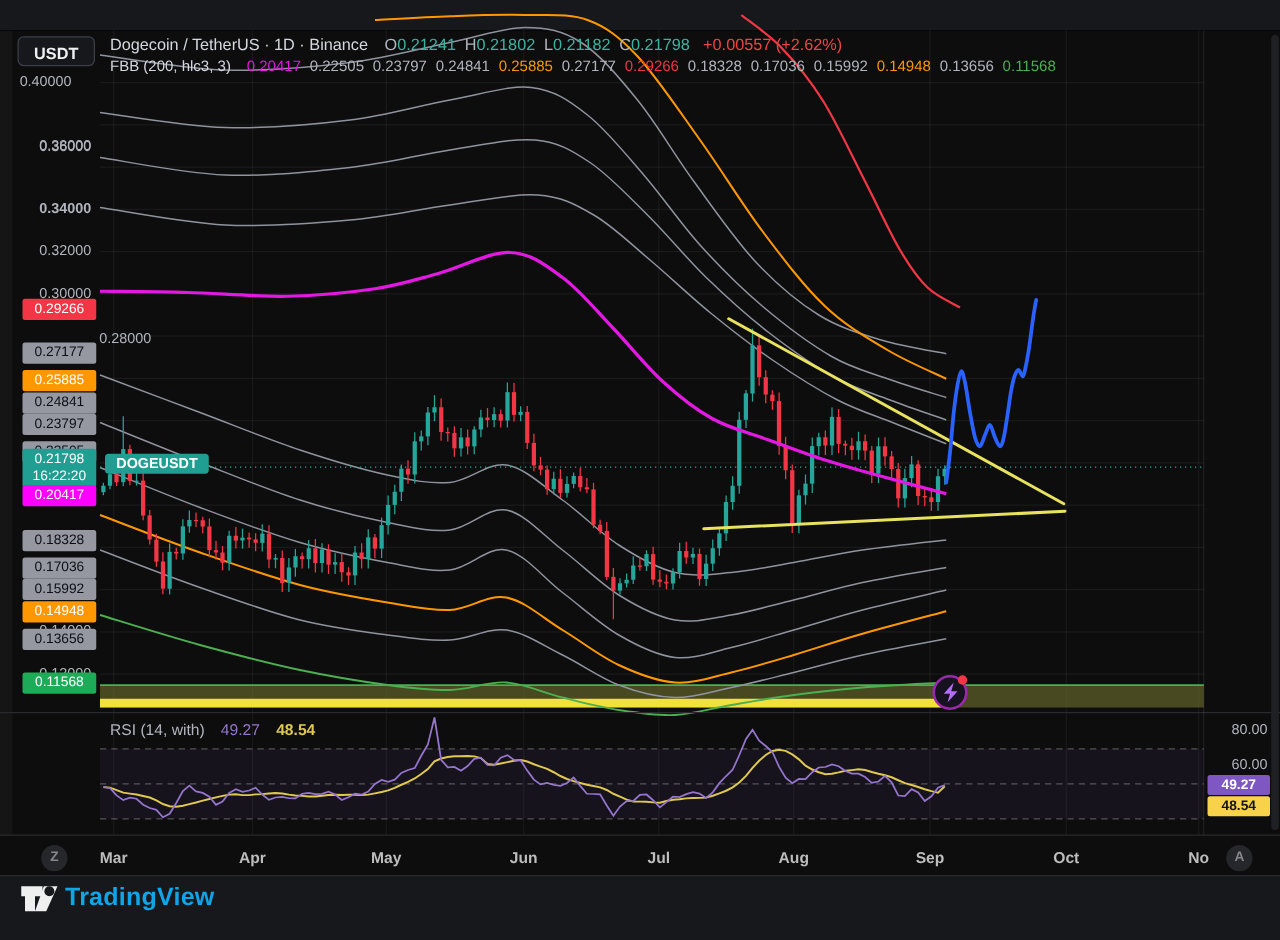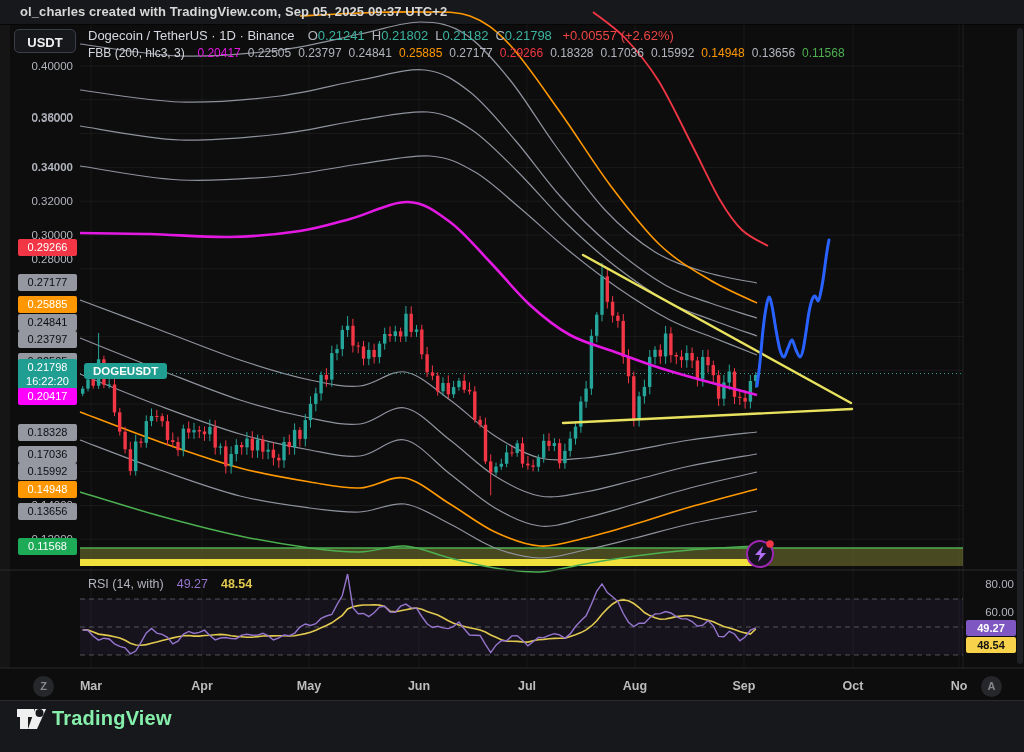--- a/index.html
+++ b/index.html
@@ -29,21 +29,21 @@
   .doge-label{left:84px;padding:2px 9px;background:#1f9e91;border-radius:3px;color:#fff;
     font-size:11.5px;font-weight:700;}
   .rsi-row{left:88px;top:577px;font-size:12.5px;color:#b2b5be;white-space:nowrap;}
   .rsi-axis-label{left:968px;width:46px;text-align:right;font-size:11.5px;color:#b2b5be;}
   .rsi-badge{left:966px;width:50px;height:16px;line-height:16px;text-align:center;border-radius:2px;
     font-size:11px;font-weight:600;}
   .time-label{top:679px;width:60px;margin-left:-30px;text-align:center;font-size:12.5px;
     font-weight:600;color:#bdbdbd;}
   .circle-btn{top:676px;width:21px;height:21px;border-radius:50%;background:#26272b;color:#85878c;
     font-size:11px;font-weight:600;text-align:center;line-height:21px;cursor:pointer;}
-  .brand{left:52px;top:707px;font-size:20px;font-weight:700;color:#86efac;letter-spacing:.2px;}
+  .brand{left:52px;top:707px;font-size:20px;font-weight:700;color:#0ea5e9;letter-spacing:.2px;}
   .logo-mark{left:16px;top:706px;}
 </style>
 </head>
 <body>
 
 <div id="root">
   <div class="abs bg-header"></div>
   <div class="abs left-strip"></div>
   <div class="abs bg-footer"></div>
 
@@ -355,46 +355,45 @@
       <line x1="0" y1="668" x2="1024" y2="668" stroke="#2a2a2e" stroke-width="1"></line>
       <line x1="963" y1="24" x2="963" y2="668" stroke="rgba(255,255,255,0.08)" stroke-width="1"></line>
       <rect x="80" y="599.0" width="883" height="56.0" fill="rgba(126,87,194,0.09)"></rect>
       <line x1="80" y1="599.0" x2="963" y2="599.0" stroke="rgba(255,255,255,0.28)" stroke-width="1" stroke-dasharray="5 4"></line>
       <line x1="80" y1="627.0" x2="963" y2="627.0" stroke="rgba(255,255,255,0.28)" stroke-width="1" stroke-dasharray="5 4"></line>
       <line x1="80" y1="655.0" x2="963" y2="655.0" stroke="rgba(255,255,255,0.28)" stroke-width="1" stroke-dasharray="5 4"></line>
       <polyline points="82.7,629.7 88.0,630.1 93.3,632.1 98.6,634.1 103.9,634.9 109.2,635.6 114.5,636.8 119.8,638.0 125.1,640.3 130.3,643.2 135.7,645.0 141.0,645.3 146.3,644.6 151.5,643.3 156.8,642.0 162.2,640.5 167.5,639.2 172.8,637.9 178.0,636.7 183.3,635.7 188.7,635.5 194.0,636.1 199.3,636.1 204.5,635.5 209.8,635.3 215.2,634.8 220.4,634.4 225.8,634.8 231.1,635.7 236.3,636.4 241.7,636.7 246.9,637.2 252.3,637.2 257.6,636.6 262.8,636.0 268.1,635.8 273.4,635.9 278.8,635.8 284.0,635.8 289.3,636.0 294.6,635.7 299.9,634.7 305.3,633.6 310.5,632.3 315.8,630.3 321.1,627.8 326.4,625.5 331.8,622.8 337.0,619.2 342.3,615.3 347.6,609.0 352.9,606.8 358.2,605.6 363.5,605.0 368.8,605.0 374.1,604.8 379.4,605.1 384.7,606.5 390.0,611.2 395.3,611.8 400.6,610.8 405.9,609.7 411.2,608.6 416.5,608.0 421.8,609.2 427.1,611.4 432.4,613.3 437.7,615.1 443.0,617.8 448.3,620.8 453.6,623.2 458.9,624.9 464.2,626.4 469.5,627.8 474.8,628.8 480.1,629.9 485.4,632.0 490.7,635.0 496.0,637.3 501.3,639.7 506.6,641.2 511.9,641.3 517.2,641.4 522.5,641.9 527.9,642.1 533.1,640.8 538.4,639.8 543.7,639.4 549.0,638.7 554.4,638.4 559.6,638.3 564.9,638.1 570.2,636.6 575.5,634.7 580.9,632.6 586.1,629.9 591.4,626.0 596.8,620.7 602.0,614.3 607.3,608.6 612.6,604.0 617.9,600.8 623.3,599.9 628.5,600.7 633.8,603.5 639.1,607.5 644.4,612.5 649.8,615.6 655.0,617.8 660.3,619.3 665.6,619.0 670.9,617.9 676.3,616.6 681.5,616.1 686.8,615.5 692.1,616.0 697.4,617.6 702.8,619.0 708.0,620.2 713.3,621.8 718.6,624.2 723.9,626.5 729.3,628.0 734.5,629.6 739.8,631.4 745.1,632.9 750.4,634.1 755.8,629.0" stroke="#e0c94e" stroke-width="1.6" fill="none"></polyline>
       <polyline points="82.7,629.7 88.0,630.5 93.3,636.3 98.6,640.1 103.9,638.2 109.2,639.0 114.5,643.8 119.8,646.4 125.1,647.9 130.3,653.8 135.7,651.0 141.0,642.4 146.3,632.9 151.5,628.5 156.8,633.1 162.2,634.3 167.5,637.4 172.8,643.9 178.0,641.2 183.3,634.3 188.7,631.4 194.0,633.5 199.3,632.4 204.5,630.2 209.8,635.6 215.2,639.9 220.4,638.0 225.8,637.5 231.1,638.6 236.3,638.7 241.7,635.1 246.9,634.3 252.3,635.3 257.6,635.1 262.8,633.3 268.1,635.6 273.4,640.0 278.8,637.8 284.0,635.0 289.3,635.6 294.6,633.3 299.9,627.1 305.3,624.0 310.5,625.5 315.8,623.7 321.1,618.4 326.4,616.0 331.8,614.5 337.0,604.6 342.3,595.5 347.6,574.0 352.9,607.8 358.2,613.8 363.5,613.5 368.8,616.6 374.1,612.8 379.4,607.1 384.7,606.2 390.0,612.0 395.3,612.3 400.6,606.2 405.9,604.1 411.2,607.9 416.5,608.2 421.8,616.5 427.1,623.7 432.4,627.5 437.7,626.3 443.0,627.9 448.3,628.6 453.6,626.4 458.9,622.0 464.2,628.7 469.5,635.0 474.8,635.2 480.1,635.5 485.4,644.4 490.7,652.6 496.0,645.2 501.3,640.8 506.6,640.8 511.9,635.9 517.2,635.6 522.5,640.2 527.9,645.9 533.1,641.7 538.4,637.4 543.7,637.6 549.0,635.3 554.4,633.7 559.6,634.9 564.9,638.3 570.2,633.9 575.5,626.5 580.9,620.8 586.1,615.8 591.4,604.2 596.8,591.1 602.0,583.9 607.3,592.6 612.6,596.8 617.9,601.6 623.3,613.5 628.5,622.2 633.8,626.6 639.1,623.2 644.4,623.3 649.8,617.8 655.0,614.0 660.3,613.6 665.6,611.5 670.9,613.0 676.3,616.7 681.5,618.9 686.8,618.9 692.1,621.6 697.4,626.3 702.8,625.2 708.0,620.7 713.3,625.8 718.6,636.4 723.9,636.8 729.3,631.3 734.5,634.0 739.8,640.8 745.1,637.0 750.4,630.2 755.8,628.0" stroke="#9575cd" stroke-width="1.4" fill="none"></polyline>
     </svg>
 
-  <div class="abs credit">ol_charles created with TradingView.com, Sep 05, 2025 09:37 UTC+2</div>
 
   <button class="abs usdt-btn">USDT</button>
 
   <div class="abs lg-row lg-row1">
     <span>Dogecoin / TetherUS · 1D · Binance</span>
     <span class="lg-gap"></span>
     <span id="ohlc-values"><span class="lg-key">O</span><span class="lg-val" style="color: rgb(59, 179, 160);">0.21241</span><span class="lg-key">H</span><span class="lg-val" style="color: rgb(59, 179, 160);">0.21802</span><span class="lg-key">L</span><span class="lg-val" style="color: rgb(59, 179, 160);">0.21182</span><span class="lg-key">C</span><span class="lg-val" style="color: rgb(59, 179, 160);">0.21798</span></span>
     <span id="change-value" style="color: #ef4444;">+0.00557 (+2.62%)</span>
   </div>
 
   <div class="abs lg-row lg-row2">
     <span class="lg-key" style="color:#d5d8e0;">FBB (200, hlc3, 3)</span>
     <span class="lg-gap"></span>
     <span id="fbb-values"><span class="lg-val" style="color: rgb(227, 25, 227);">0.20417</span><span class="lg-val" style="color: rgb(178, 181, 190);">0.22505</span><span class="lg-val" style="color: rgb(178, 181, 190);">0.23797</span><span class="lg-val" style="color: rgb(178, 181, 190);">0.24841</span><span class="lg-val" style="color: rgb(255, 152, 0);">0.25885</span><span class="lg-val" style="color: rgb(178, 181, 190);">0.27177</span><span class="lg-val" style="color: rgb(242, 54, 69);">0.29266</span><span class="lg-val" style="color: rgb(178, 181, 190);">0.18328</span><span class="lg-val" style="color: rgb(178, 181, 190);">0.17036</span><span class="lg-val" style="color: rgb(178, 181, 190);">0.15992</span><span class="lg-val" style="color: rgb(255, 152, 0);">0.14948</span><span class="lg-val" style="color: rgb(178, 181, 190);">0.13656</span><span class="lg-val" style="color: rgb(76, 175, 80);">0.11568</span></span>
   </div>
 
 
   <div id="price-axis">
-      <div class="abs axis-label" style="top: 59px;">0.40000</div>
+      <div class="abs axis-label" style="top: 59px; text-align: center;">0.40000</div>
       <div class="abs axis-label" style="top: 93px; margin-top: 17px;">0.38000</div>
       <div class="abs axis-label" style="top: 111px;">0.36000</div>
       <div class="abs axis-label" style="top: 160px; font-weight: bold;">0.34000</div>
       <div class="abs axis-label" style="top: 194px;">0.32000</div>
       <div class="abs axis-label" style="top: 228px;">0.30000</div>
-      <div class="abs axis-label" style="top: 252px;">0.28000</div>
+      <div class="abs axis-label" style="top: 264px; padding-left: 48px;">0.28000</div>
       <div class="abs axis-label" style="top: 498px;">0.14000</div>
       <div class="abs axis-label" style="top: 532px;">0.12000</div>
       <div class="abs badge" style="top: 239px; background: rgb(242, 54, 69); color: rgb(255, 255, 255);">0.29266</div>
       <div class="abs badge" style="top: 274px; background: rgb(149, 152, 161); color: rgb(12, 14, 21);">0.27177</div>
       <div class="abs badge" style="top: 296px; background: rgb(255, 152, 0); color: rgb(255, 255, 255);">0.25885</div>
       <div class="abs badge" style="top: 314px; background: rgb(149, 152, 161); color: rgb(12, 14, 21);">0.24841</div>
       <div class="abs badge" style="top: 331px; background: rgb(149, 152, 161); color: rgb(12, 14, 21);">0.23797</div>
       <div class="abs badge" style="top: 353px; background: rgb(149, 152, 161); color: rgb(12, 14, 21);">0.22505</div>
       <div class="abs badge badge2" style="top: 359px; background: rgb(31, 158, 145); color: rgb(255, 255, 255);">0.21798<div>16:22:20</div></div>
       <div class="abs badge" style="top: 388px; background: rgb(255, 0, 255); color: rgb(255, 255, 255);">0.20417</div>

